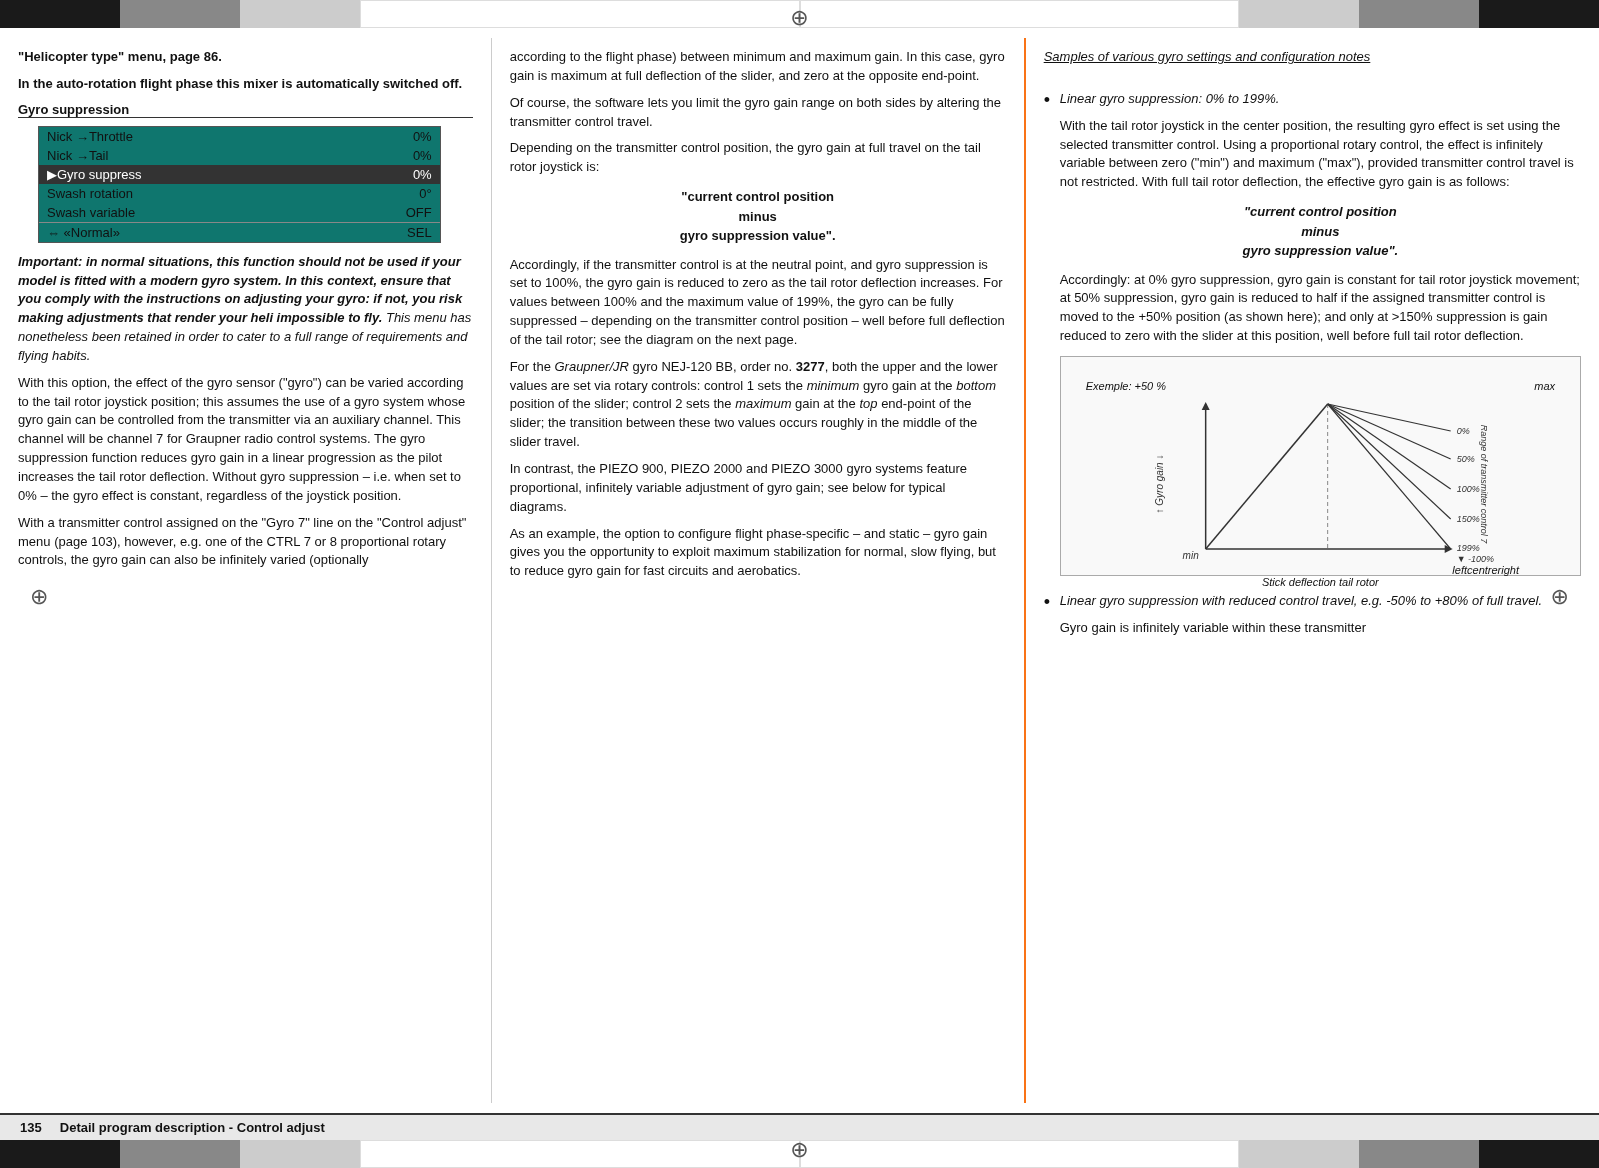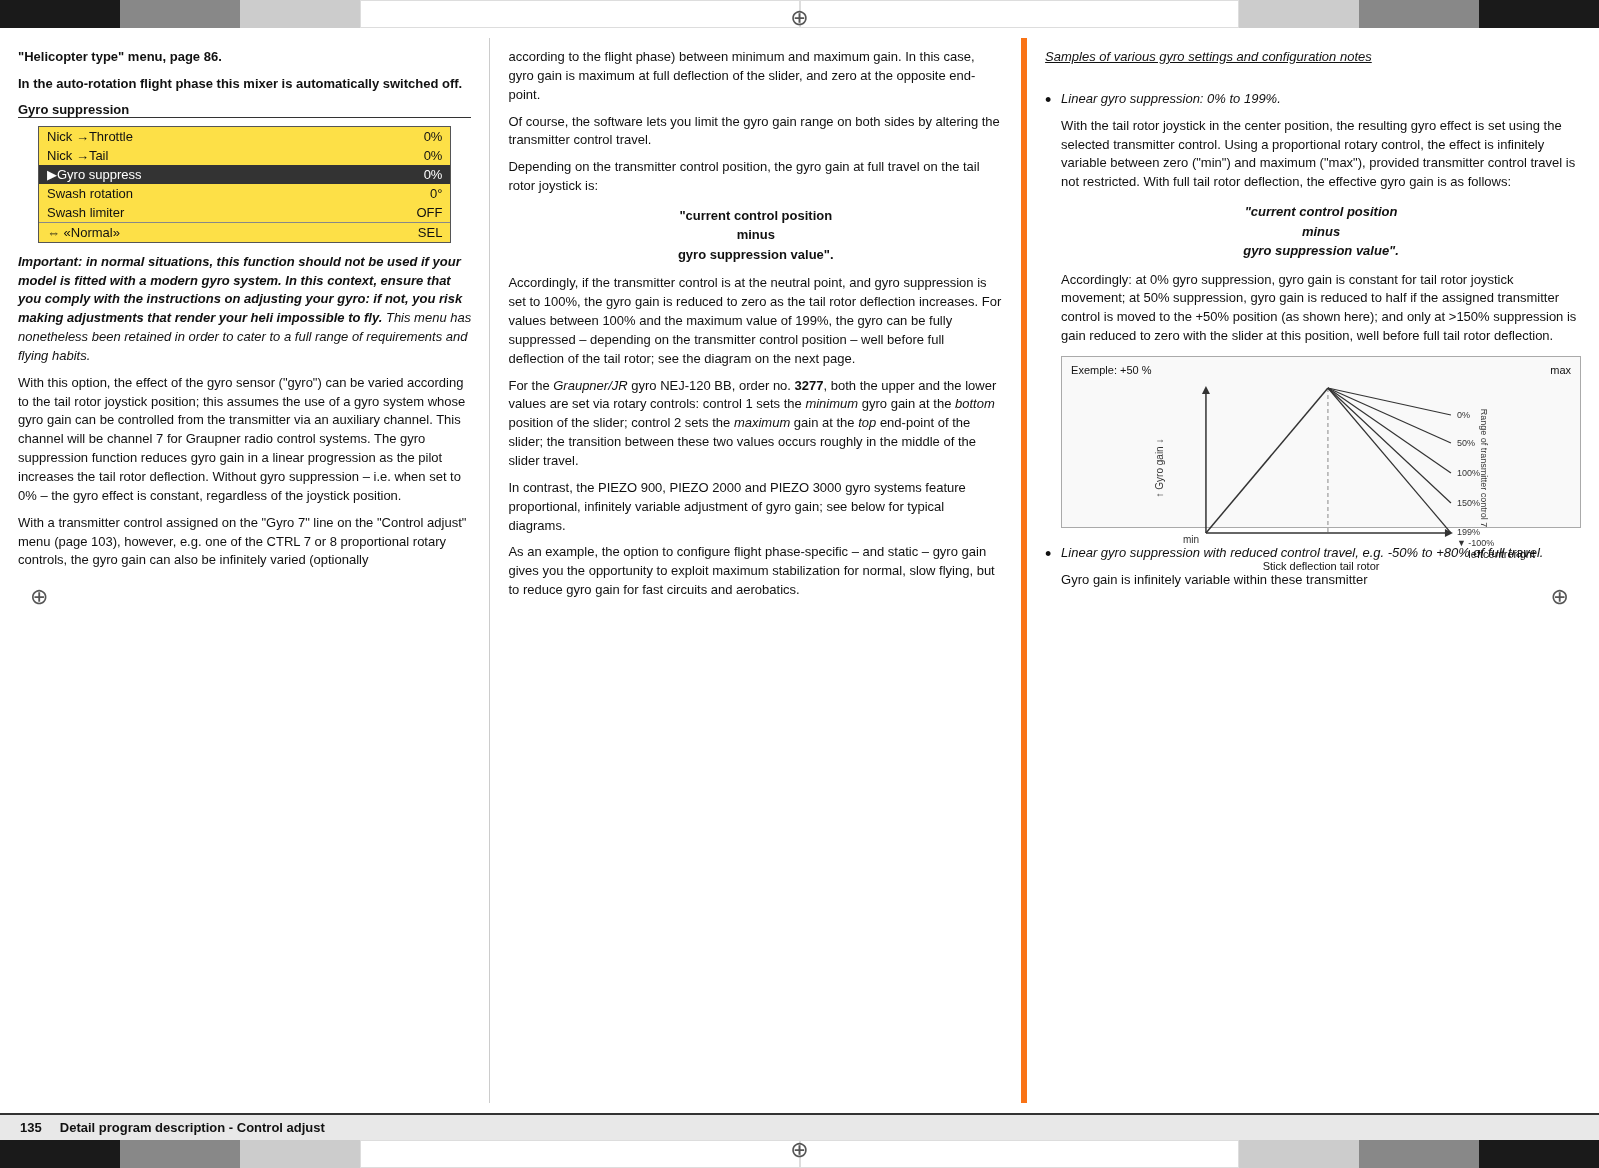--- a/index.html
+++ b/index.html
@@ -46,35 +46,35 @@
       padding: 10px 0;
     }
 
     
     .col {
       padding: 10px 18px;
       flex: 1;
       position: relative;
     }
     .col-left { flex: 1.1; border-right: 1px solid #ccc; }
-    .col-mid { flex: 1.2; border-right: 6px solid #f97316; }
+    .col-mid { flex: 1.2; border-right: 2px solid #f97316; }
     .col-right { flex: 1.3; }
 
     
     p { margin-bottom: 8px; line-height: 1.45; }
     .bold { font-weight: bold; }
     .italic { font-style: italic; }
     .bold-italic { font-weight: bold; font-style: italic; }
 
     
     .gyro-table {
       border: 1px solid #555;
-      margin: 8px 20px 10px 20px;
-      font-size: 13px;
-      background: #fde047;
+      margin: 8px 32px 10px 20px;
+      font-size: 13px;
+      background: #0f766e;
     }
     .gyro-table table {
       width: 100%;
       border-collapse: collapse;
     }
     .gyro-table td {
       padding: 2px 8px;
       font-size: 13px;
     }
     .gyro-row-highlight {
@@ -129,24 +129,25 @@
       padding: 5px 20px;
       font-weight: bold;
       font-size: 13px;
       border-top: 2px solid #333;
     }
 
     
     .chart-container {
       border: 1px solid #aaa;
       margin: 10px 0;
-      padding: 5px;
+      padding: 21px;
       background: #f9f9f9;
       position: relative;
-      height: 172px;
+      height: 220px;
+      font-style: italic;
     }
     .chart-x-labels {
       display: flex;
       justify-content: flex-end;
       font-size: 11px;
       padding: 0 40px 0 60px;
     }
 
     
     .swatch-dark { background: #1a1a1a; }
@@ -206,21 +207,21 @@
           </tr>
           <tr class="gyro-row-highlight">
             <td>▶Gyro suppress</td>
             <td style="text-align:right; background:#333; color:#fff;">0%</td>
           </tr>
           <tr>
             <td>Swash rotation</td>
             <td style="text-align:right;">0°</td>
           </tr>
           <tr>
-            <td>Swash limiter</td>
+            <td>Swash variable</td>
             <td style="text-align:right;">OFF</td>
           </tr>
           <tr class="gyro-row-bottom">
             <td>⇔ «Normal»</td>
             <td style="text-align:right;">SEL</td>
           </tr>
         </tbody>
           </table>
       </div>
 

